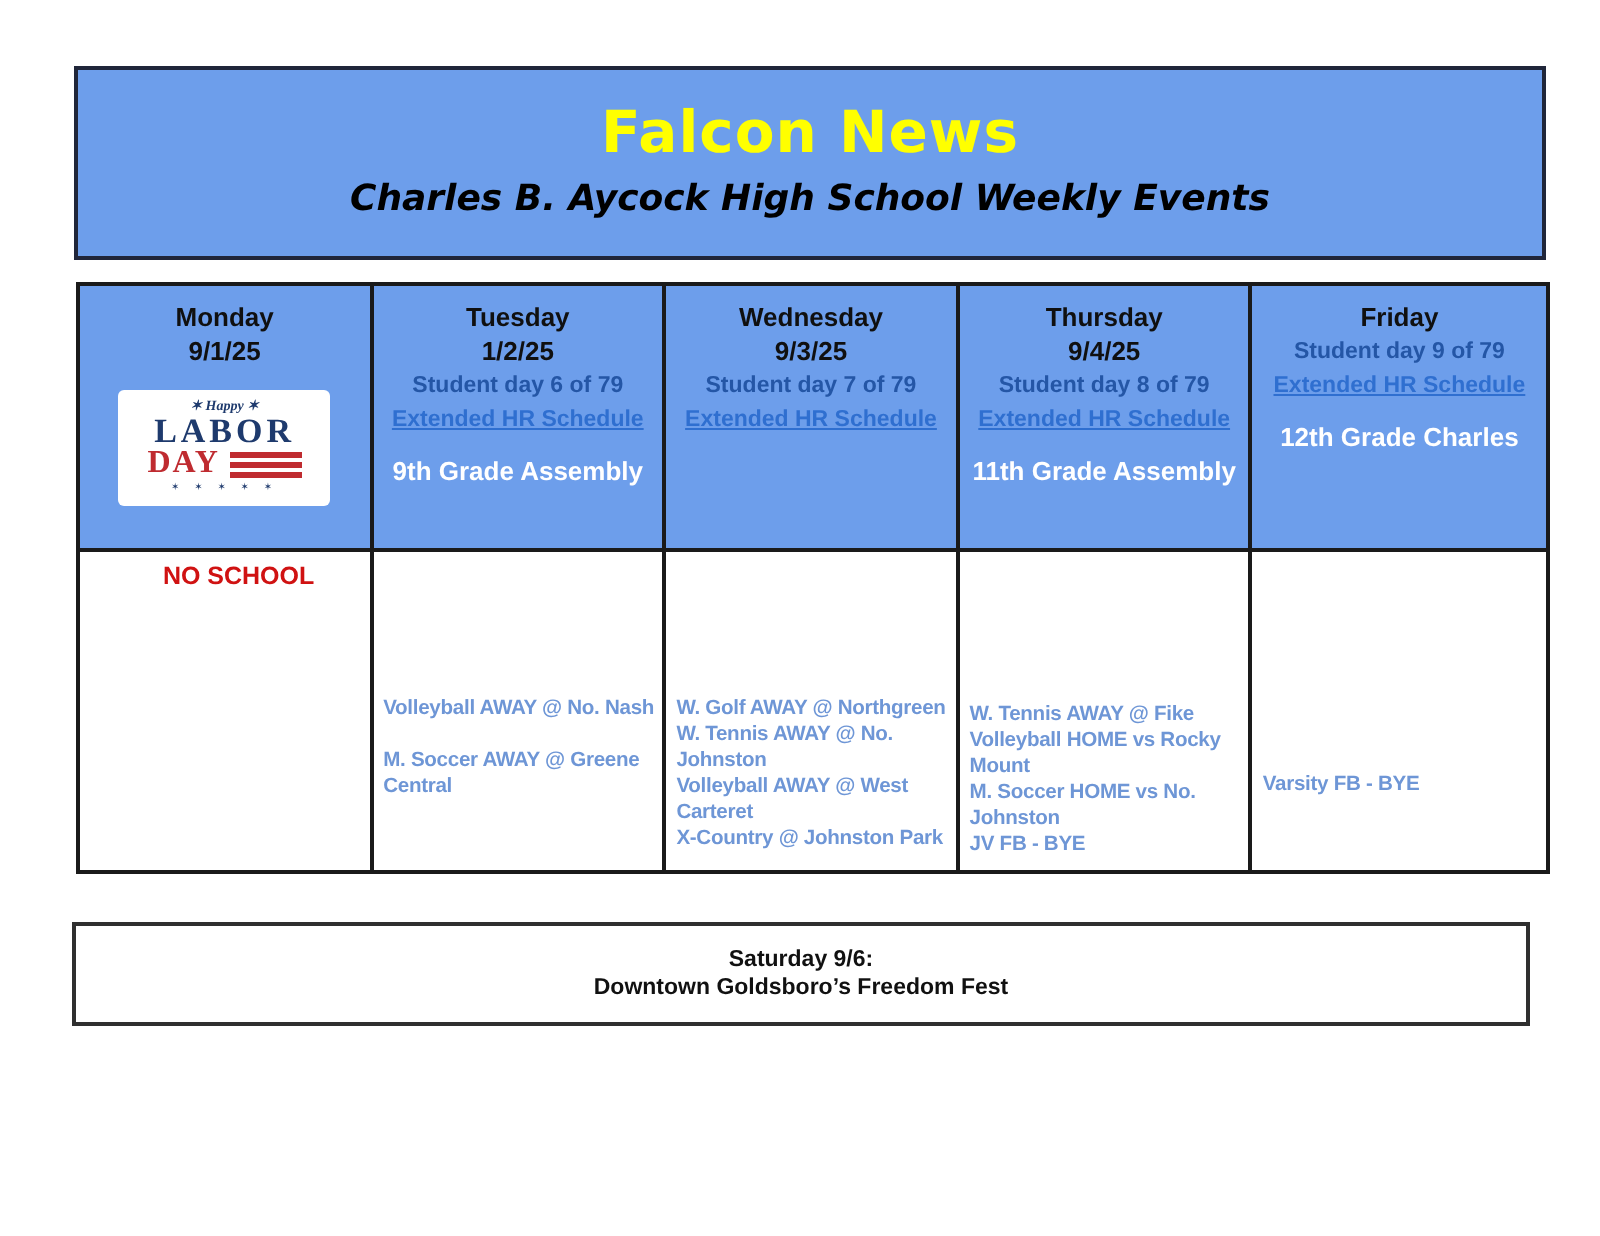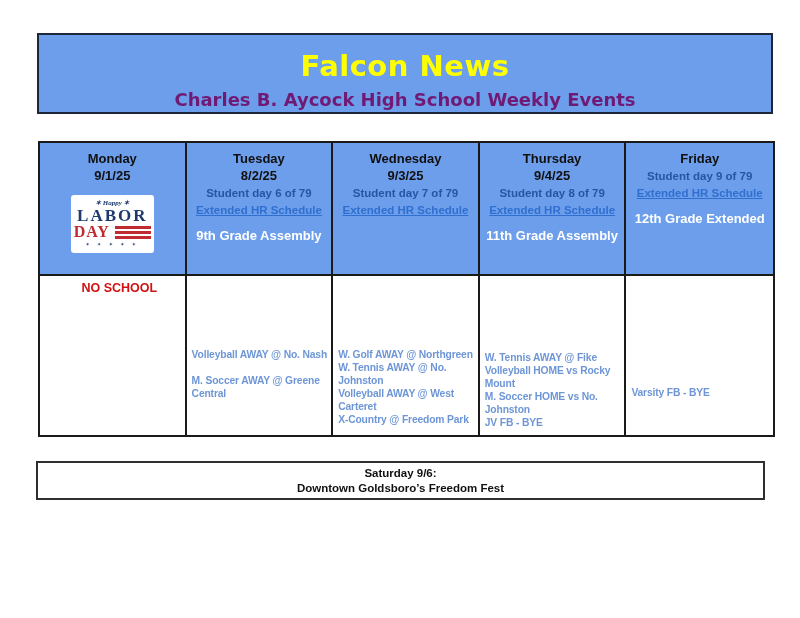--- a/index.html
+++ b/index.html
@@ -10,39 +10,40 @@
     width: 800px;
     height: 618px;
     background: #ffffff;
     overflow: hidden;
   }
 
   
   .banner {
     position: absolute;
     left: 37px; top: 33px;
-    width: 736px; height: 81px;
+    width: 736px; height: 97px;
     background: #6d9eeb;
     border: 2px solid #20263a;
     text-align: center;
   }
   .banner-title {
     margin-top: 14px;
     font-family: "DejaVu Sans", sans-serif;
     font-size: 29px;
     font-weight: 700;
     color: #ffff00;
     letter-spacing: 0.5px;
   }
   .banner-subtitle {
     margin-top: 6px;
     font-family: "DejaVu Sans", sans-serif;
     font-size: 18px;
     font-weight: 700;
-    color: #701a75;
+    color: #000000;
+    font-style: italic;
   }
 
   
   .week-table {
     position: absolute;
     left: 38px; top: 141px;
     width: 737px; height: 296px;
     border: 2px solid #1a1a1a;
     display: grid;
     grid-template-columns: repeat(5, 1fr);
@@ -67,21 +68,21 @@
     display: inline-block;
     font-size: 11.5px; font-weight: 700; color: #2f6fd0;
     text-decoration: underline; line-height: 14px; cursor: pointer;
   }
   .assembly {
     font-size: 13px; font-weight: 700; color: #ffffff; margin-top: 10px; line-height: 15px;
   }
 
   
   .laborday {
-    width: 83px; height: 58px;
+    width: 106px; height: 58px;
     margin: 11px auto 0 auto;
     background: #ffffff;
     border-radius: 3px;
     text-align: center;
     padding-top: 4px;
   }
   .ld-happy {
     font-family: "Liberation Serif", serif;
     font-style: italic;
     font-size: 7px; font-weight: 700;
@@ -129,21 +130,21 @@
   .events p.spaced { margin-top: 13px; }
   .col-tue { padding-top: 72px; }
   .col-wed { padding-top: 72px; }
   .col-thu { padding-top: 75px; }
   .col-fri { padding-top: 110px; }
 
   
   .saturday-box {
     position: absolute;
     left: 36px; top: 461px;
-    width: 729px; height: 39px;
+    width: 729px; height: 52px;
     border: 2px solid #2f2f2f;
     background: #ffffff;
     display: flex; flex-direction: column;
     align-items: center; justify-content: center;
     font-size: 11.5px; font-weight: 700; color: #111111;
     line-height: 14.5px;
     text-align: center;
   }
 </style>
 </head>
@@ -171,21 +172,21 @@
               <div></div>
               <div></div>
             </span>
         </div>
         <div class="ld-stars">✶ ✶ ✶ ✶ ✶</div>
       </div>
     </div>
 
     <div class="cell header-cell">
       <div class="day-name">Tuesday</div>
-      <div class="day-date">8/2/25</div>
+      <div class="day-date">1/2/25</div>
       <div class="student-day">Student day 6 of 79</div>
       <a class="hr-link">Extended HR Schedule</a>
       <div class="assembly">9th Grade Assembly</div>
     </div>
 
     <div class="cell header-cell">
       <div class="day-name">Wednesday</div>
       <div class="day-date">9/3/25</div>
       <div class="student-day">Student day 7 of 79</div>
       <a class="hr-link">Extended HR Schedule</a>
@@ -196,37 +197,37 @@
       <div class="day-date">9/4/25</div>
       <div class="student-day">Student day 8 of 79</div>
       <a class="hr-link">Extended HR Schedule</a>
       <div class="assembly">11th Grade Assembly</div>
     </div>
 
     <div class="cell header-cell last">
       <div class="day-name">Friday</div>
       <div class="student-day">Student day 9 of 79</div>
       <a class="hr-link">Extended HR Schedule</a>
-      <div class="assembly">12th Grade Extended</div>
+      <div class="assembly">12th Grade Charles</div>
     </div>
 
     <div class="cell body-cell">
       <div class="no-school">NO SCHOOL</div>
     </div>
 
     <div class="cell body-cell events col-tue">
       <p class="event">Volleyball AWAY @ No. Nash</p>
       <p class="event spaced">M. Soccer AWAY @ Greene Central</p>
     </div>
 
     <div class="cell body-cell events col-wed">
       <p class="event">W. Golf AWAY @ Northgreen</p>
       <p class="event">W. Tennis AWAY @ No. Johnston</p>
       <p class="event">Volleyball AWAY @ West Carteret</p>
-      <p class="event">X-Country @ Freedom Park</p>
+      <p class="event">X-Country @ Johnston Park</p>
     </div>
 
     <div class="cell body-cell events col-thu">
       <p class="event">W. Tennis AWAY @ Fike</p>
       <p class="event">Volleyball HOME vs Rocky Mount</p>
       <p class="event">M. Soccer HOME vs No. Johnston</p>
       <p class="event">JV FB - BYE</p>
     </div>
 
     <div class="cell body-cell events col-fri last">

